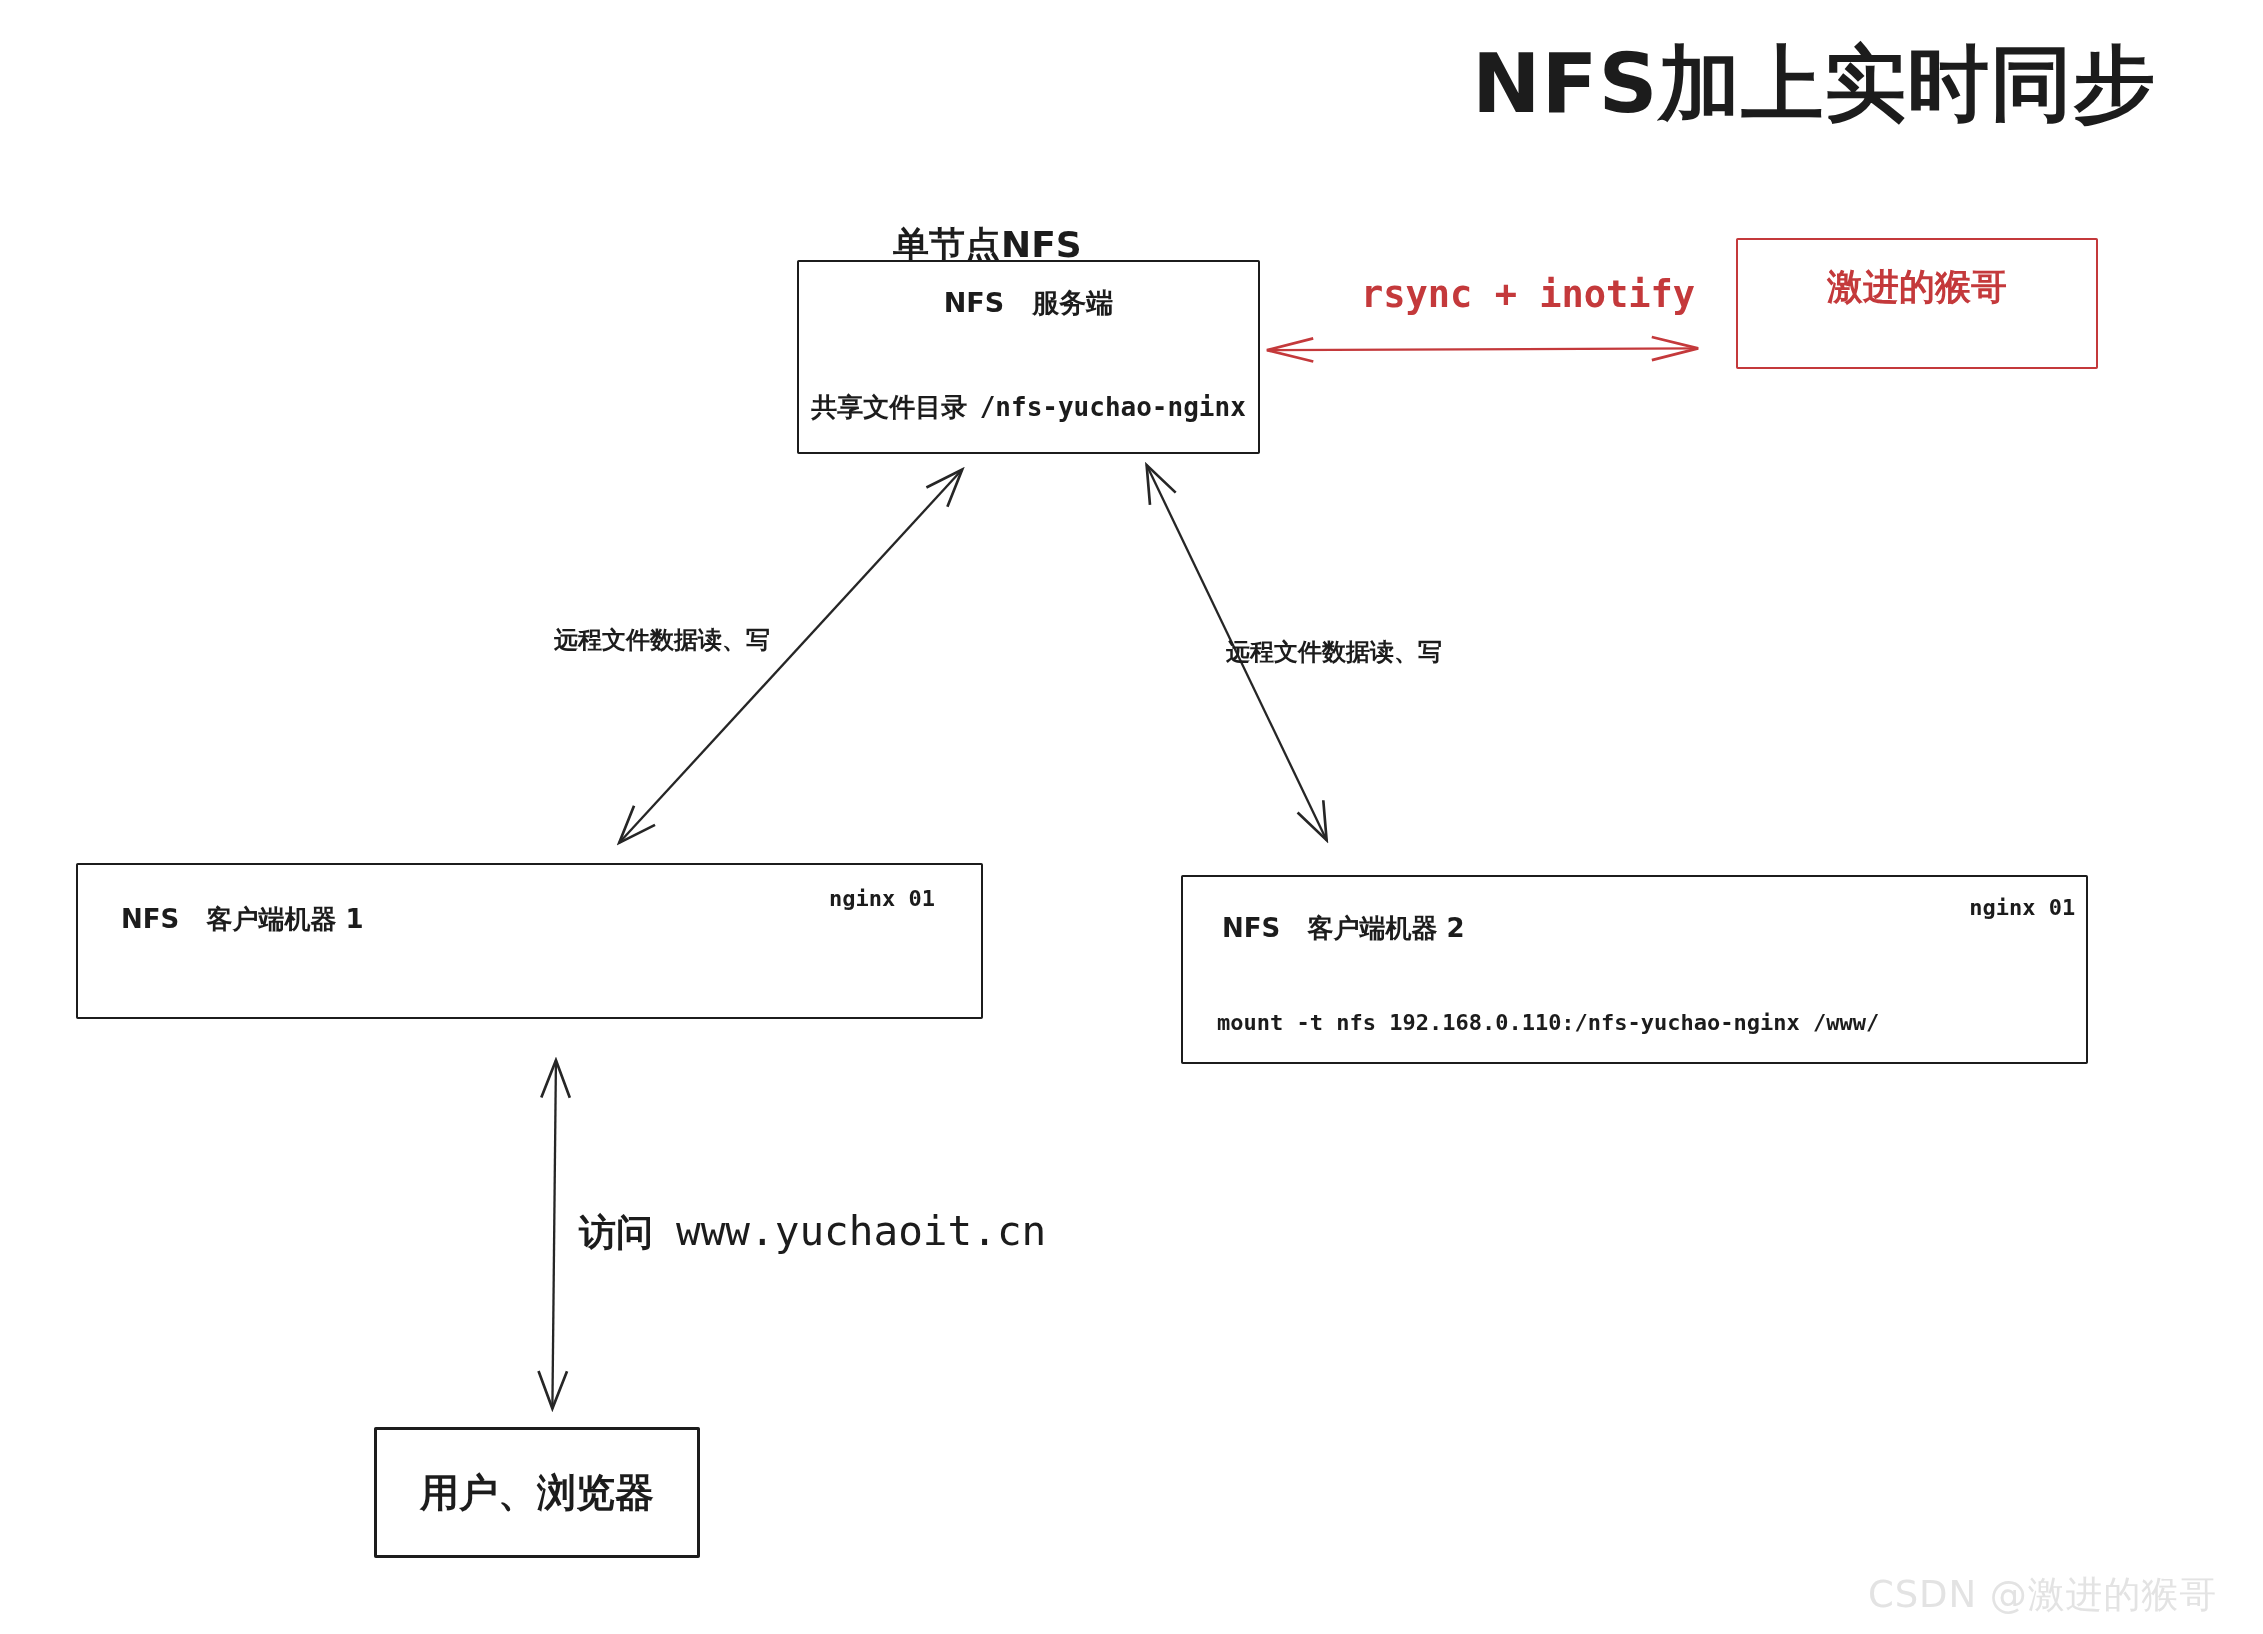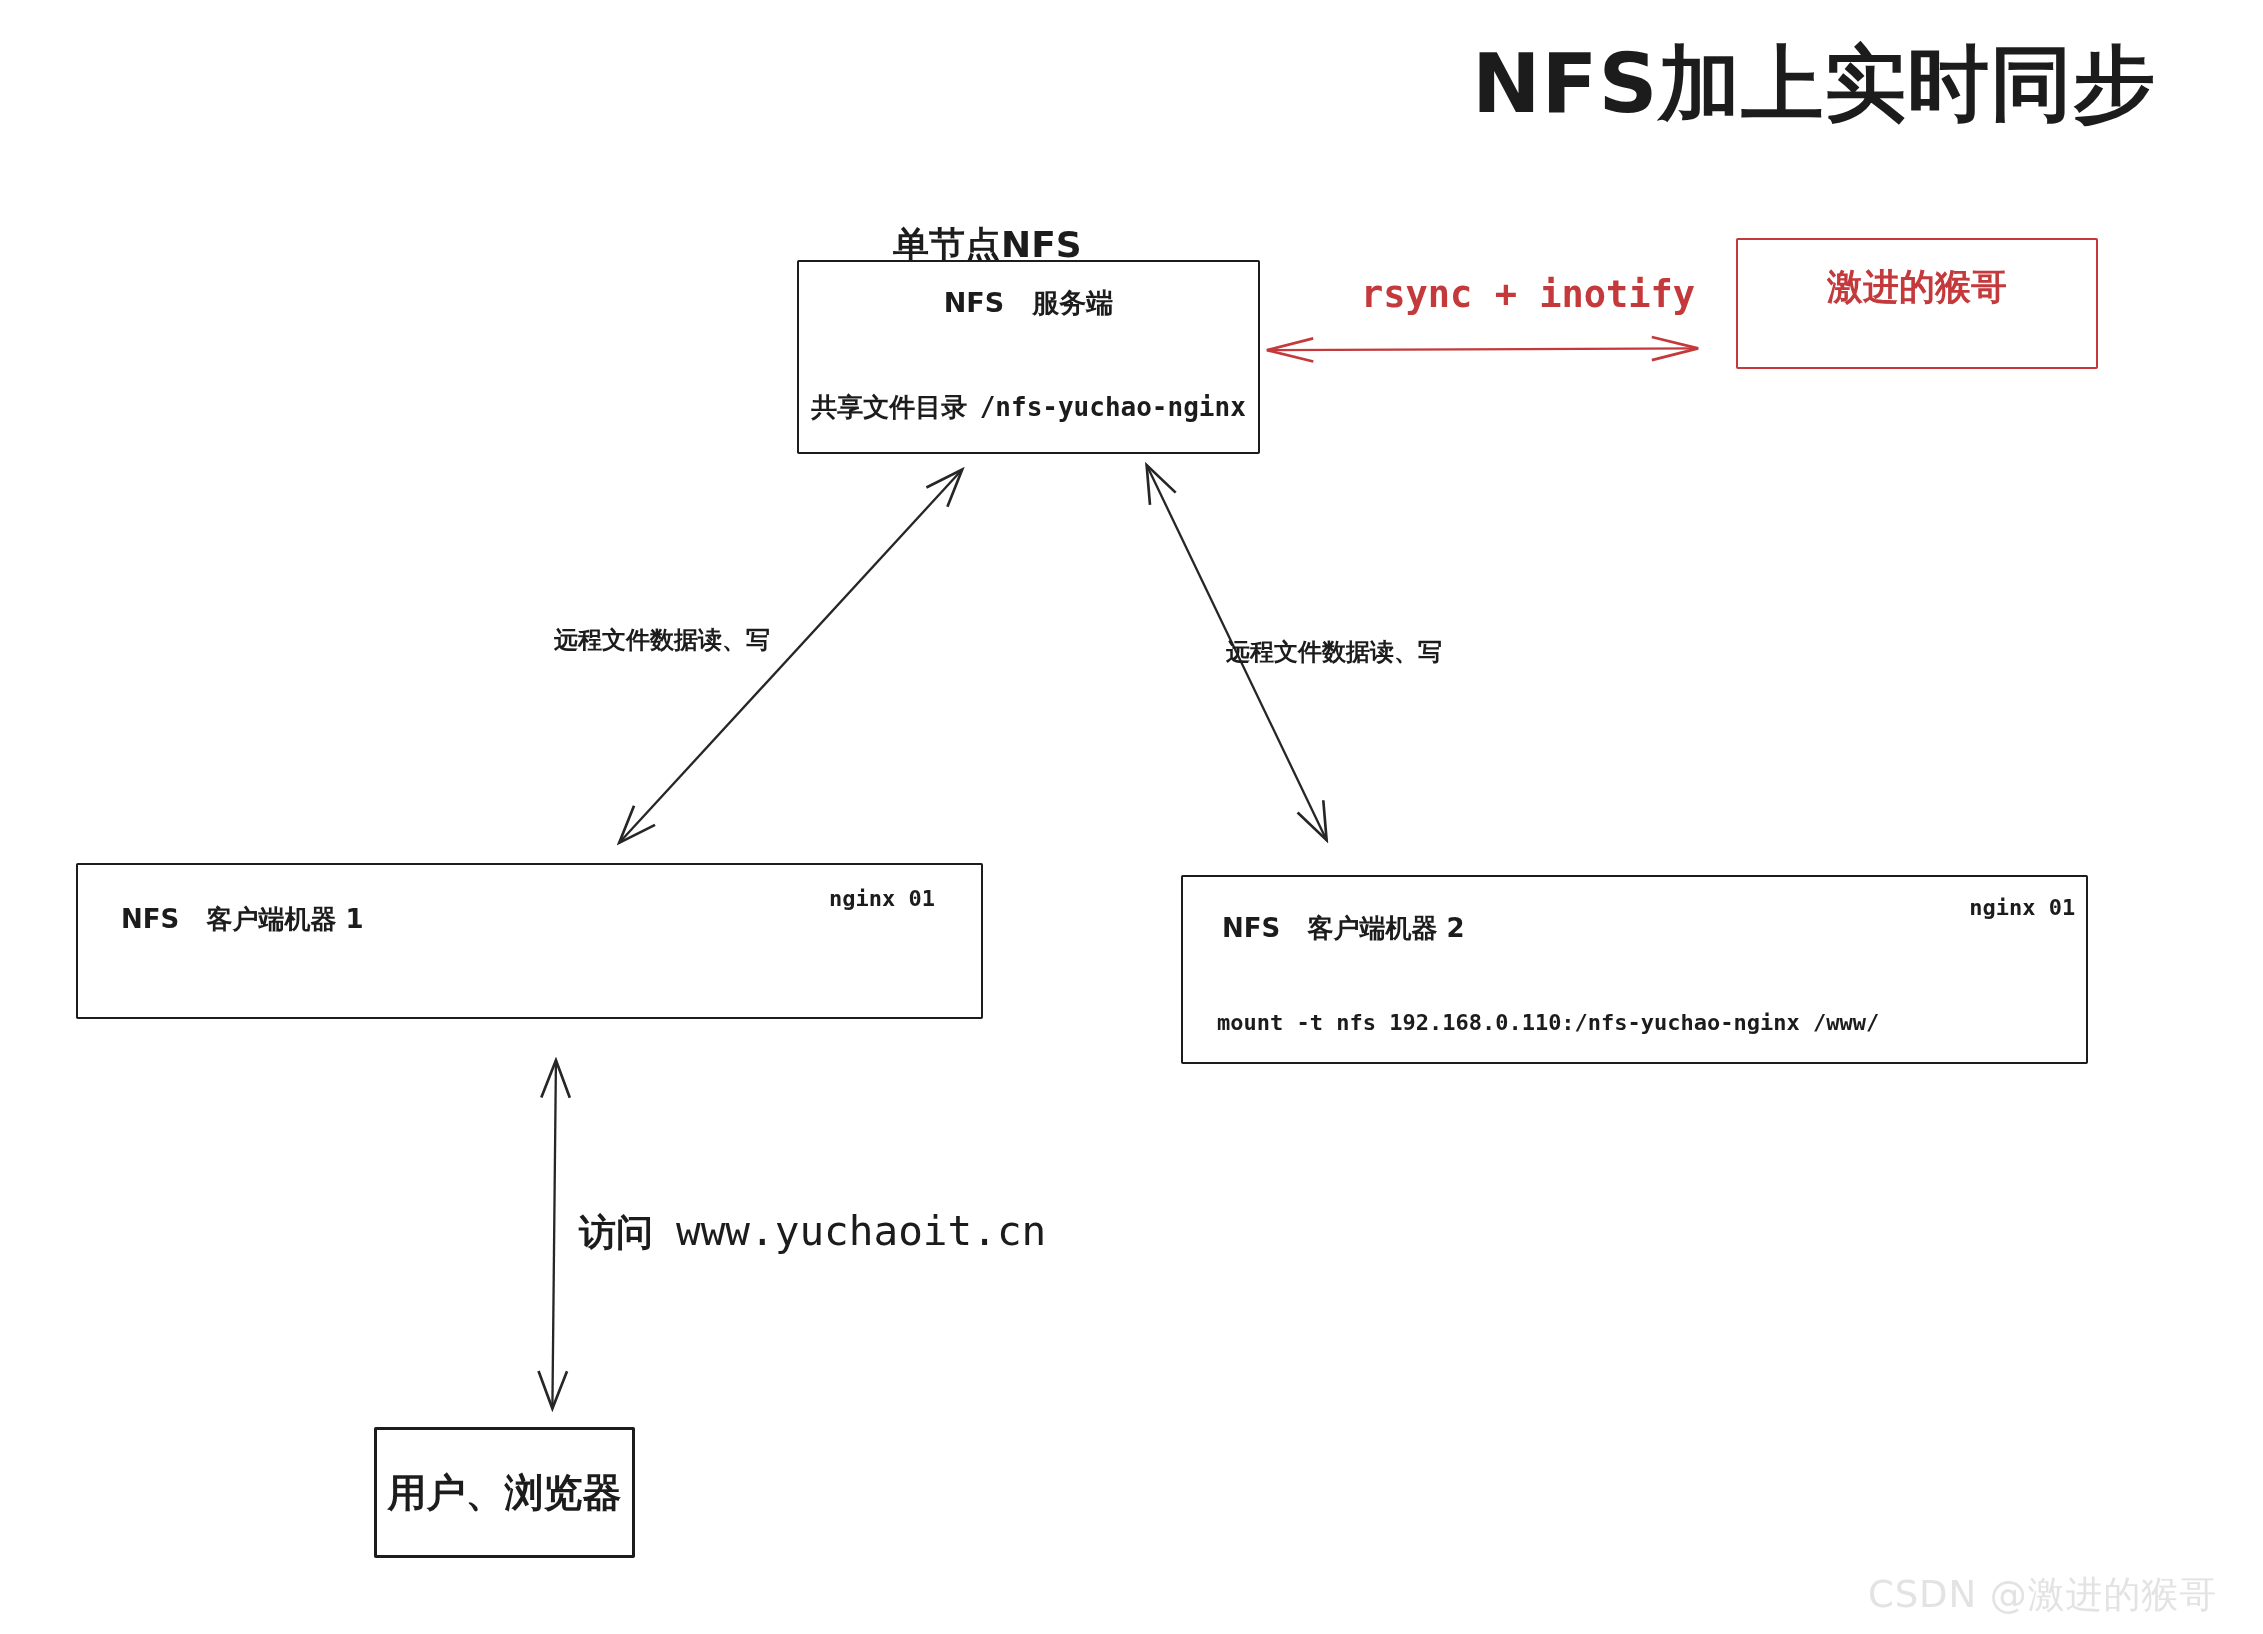--- a/index.html
+++ b/index.html
@@ -94,21 +94,21 @@
   #client2-box .mount { bottom: 27px; }
 
   
   #access {
     left: 579px; top: 1207px;
     display: flex; align-items: baseline; gap: 23px; white-space: pre;
   }
   #access .zh  { font-size: 37px; font-weight: 600; }
   #access .url { font-size: 41px; font-weight: normal; }
   #user-box {
-    left: 374px; top: 1427px; width: 261px; height: 131px;
+    left: 374px; top: 1427px; width: 326px; height: 131px;
     border: 3.6px solid var(--ink); border-radius: 1.8px;
     display: flex; align-items: center; justify-content: center;
     font-size: 39px; font-weight: 600; white-space: pre;
   }
 
   
   #watermark {
     left: 1868px; top: 1570px;
     font-size: 37px; color: #e3e3e3; letter-spacing: 0.9px;
   }

